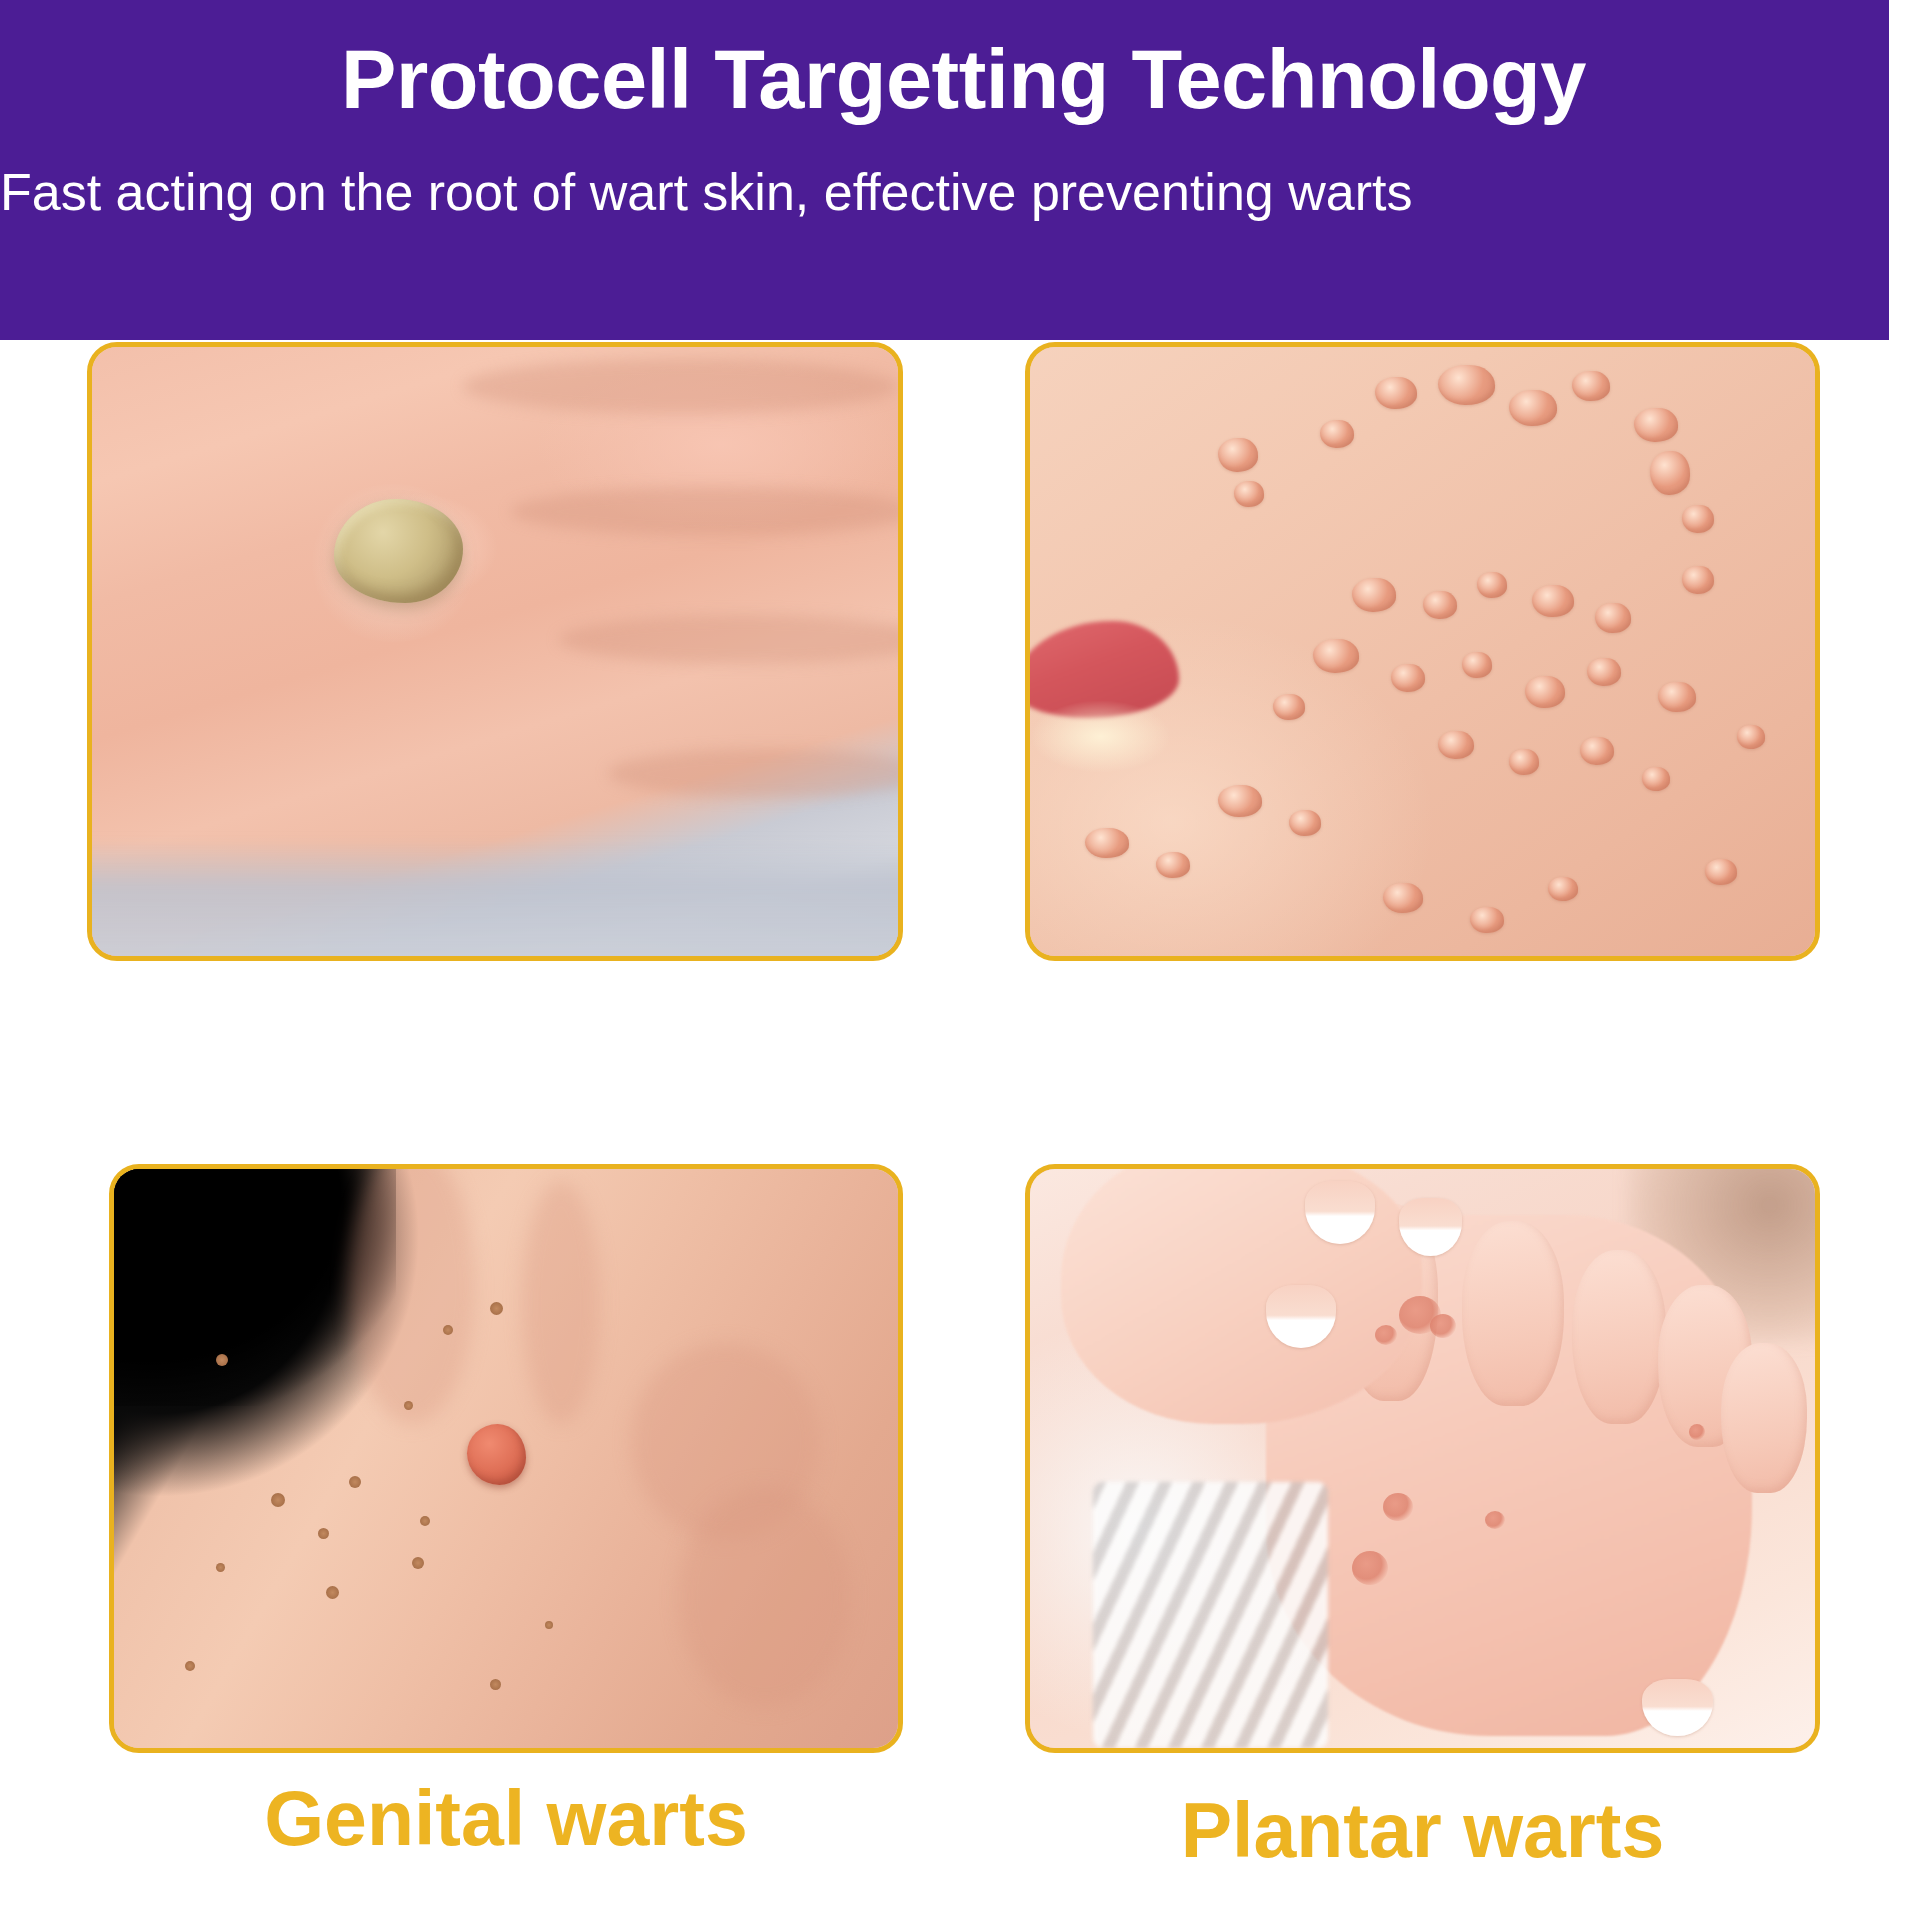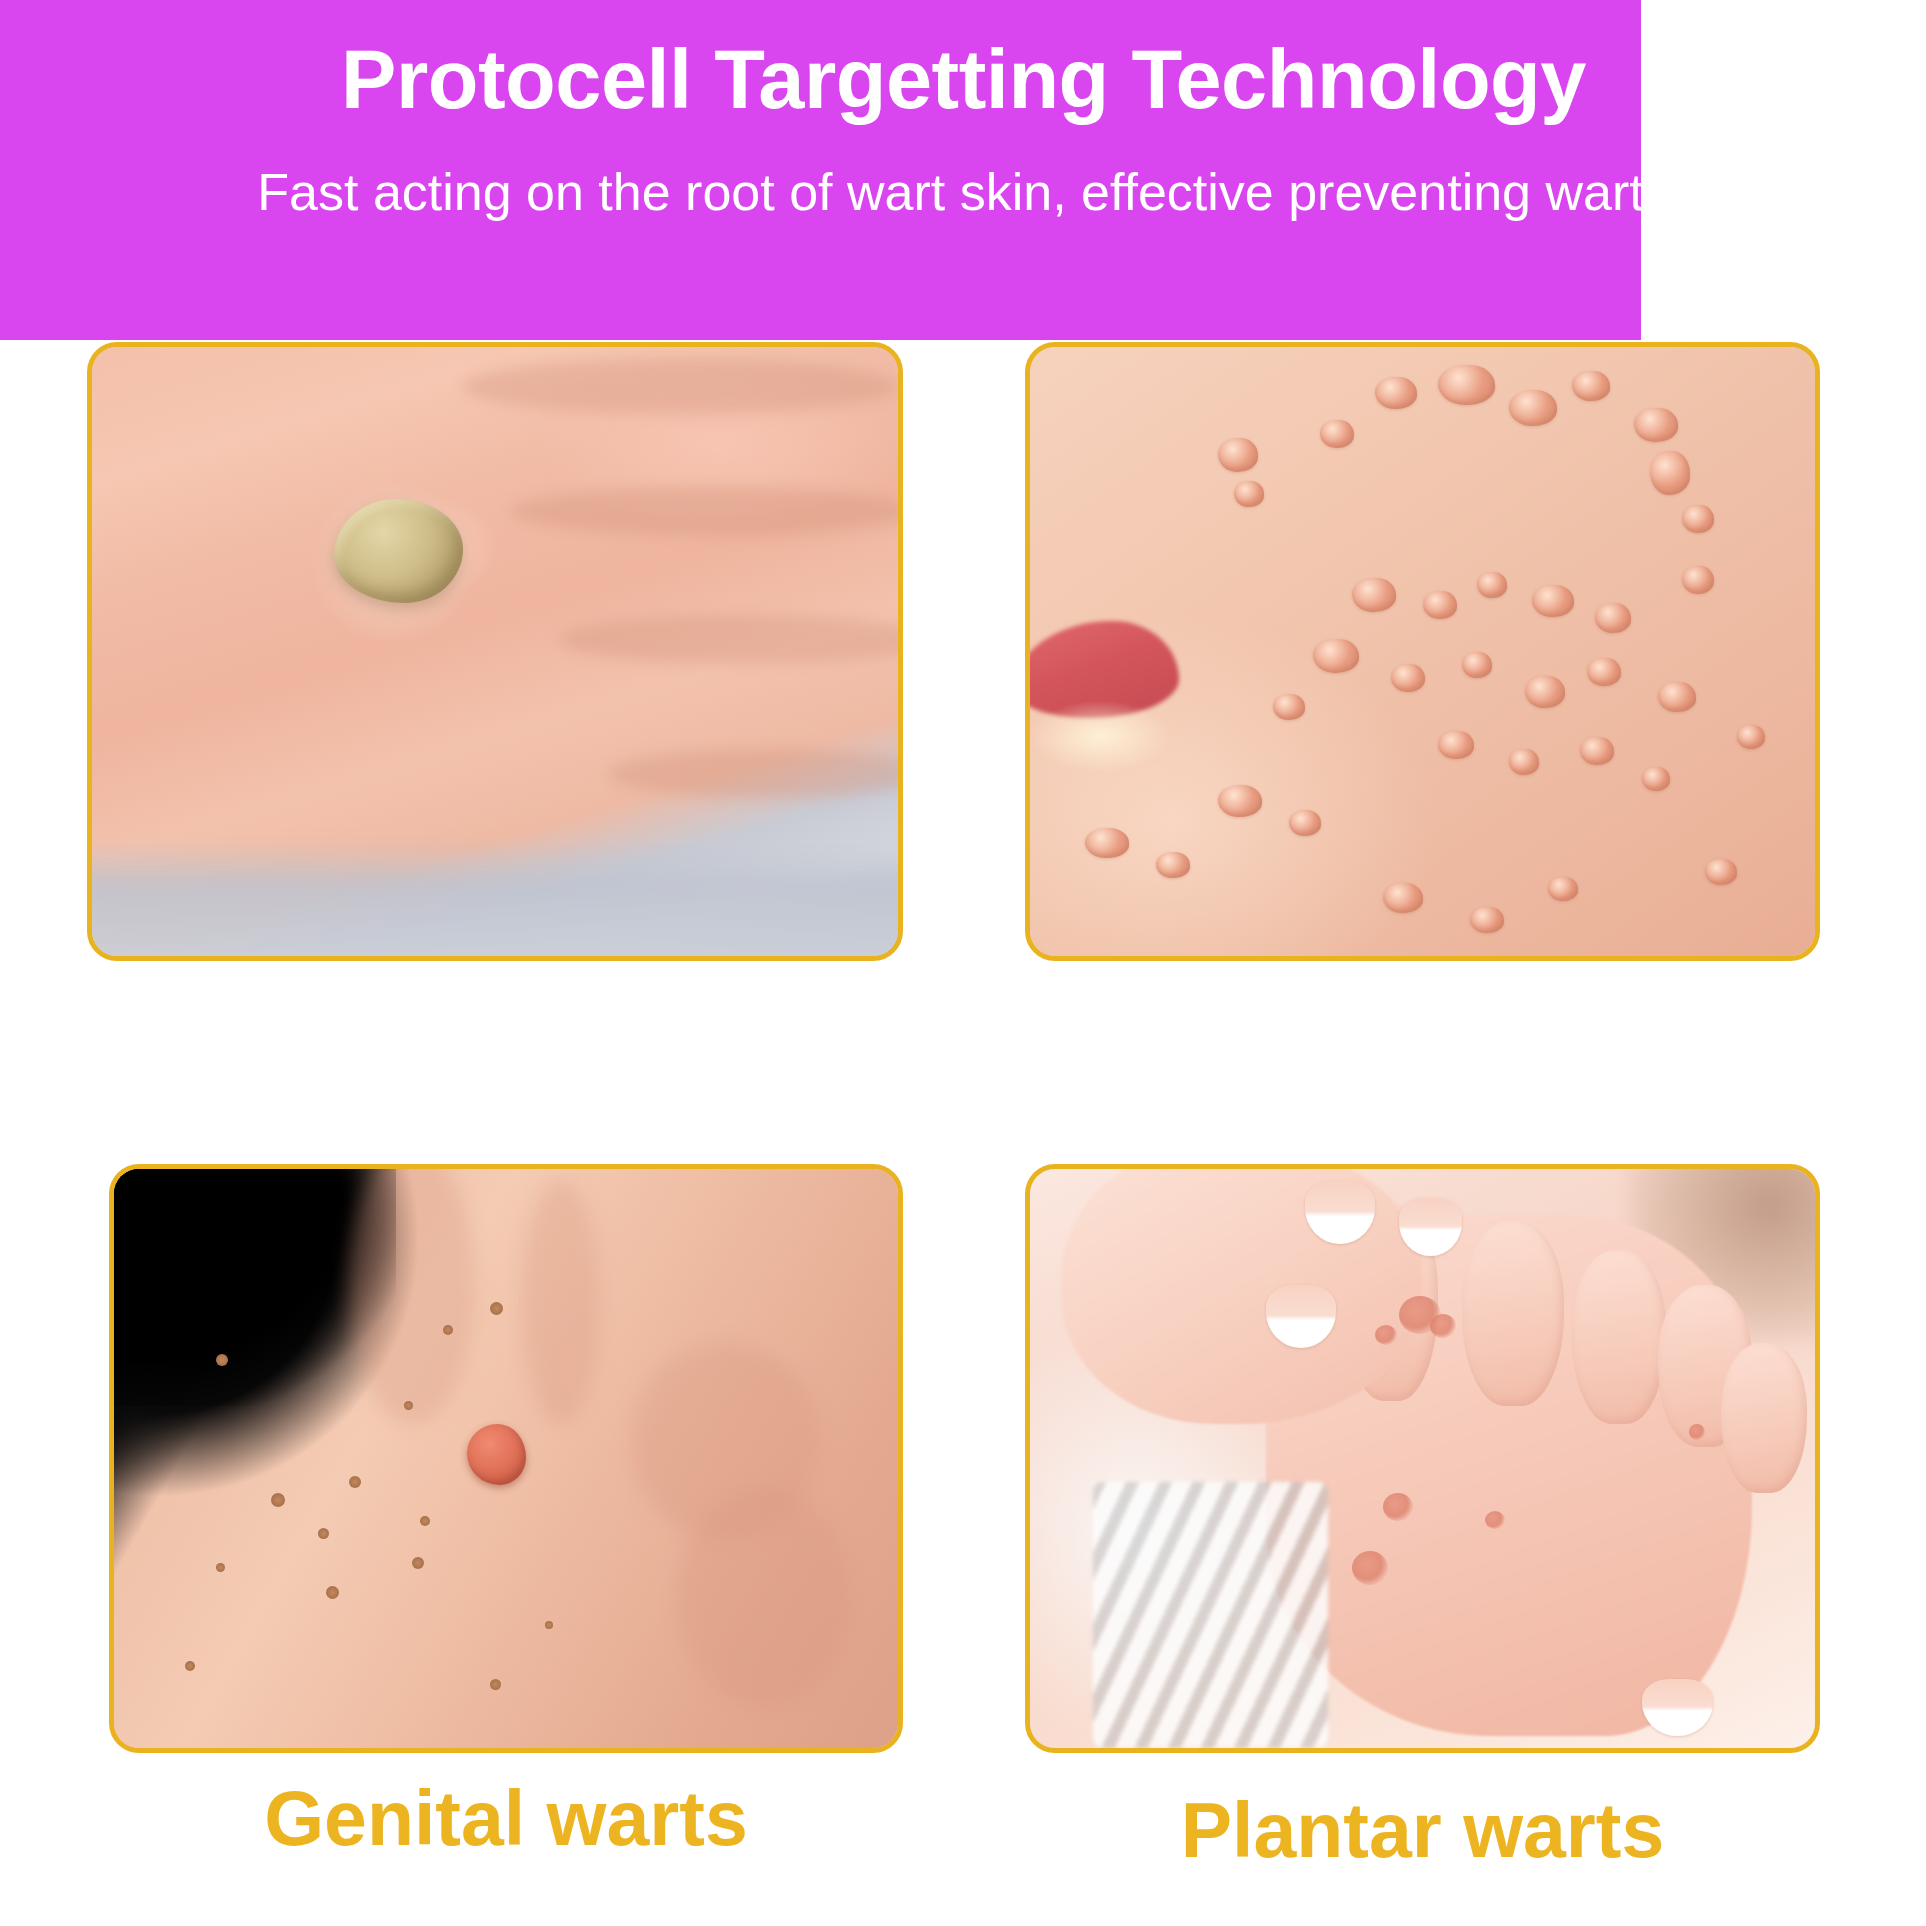--- a/index.html
+++ b/index.html
@@ -13,44 +13,44 @@
     font-family: "Liberation Sans", sans-serif;
     overflow: hidden;
     position: relative;
   }
 
   
   .header-band {
     position: absolute;
     left: 0;
     top: 0;
-    width: 1641px;
+    width: 1889px;
     height: 340px;
-    background: #d946ef;
+    background: #4c1d95;
     box-sizing: border-box;
   }
   .header-title {
     position: absolute;
     left: 0;
     top: 38px;
     width: 1927px;
     text-align: center;
     color: #ffffff;
     font-size: 83px;
     font-weight: bold;
     letter-spacing: -0.5px;
     line-height: 1.0;
     white-space: nowrap;
   }
   .header-subtitle {
     position: absolute;
     left: 0;
     top: 166px;
     width: 1927px;
-    text-align: center;
+    text-align: left;
     color: #ffffff;
     font-size: 52px;
     font-weight: normal;
     line-height: 1.0;
     white-space: nowrap;
   }
 
   
   .grid {
     position: absolute;

